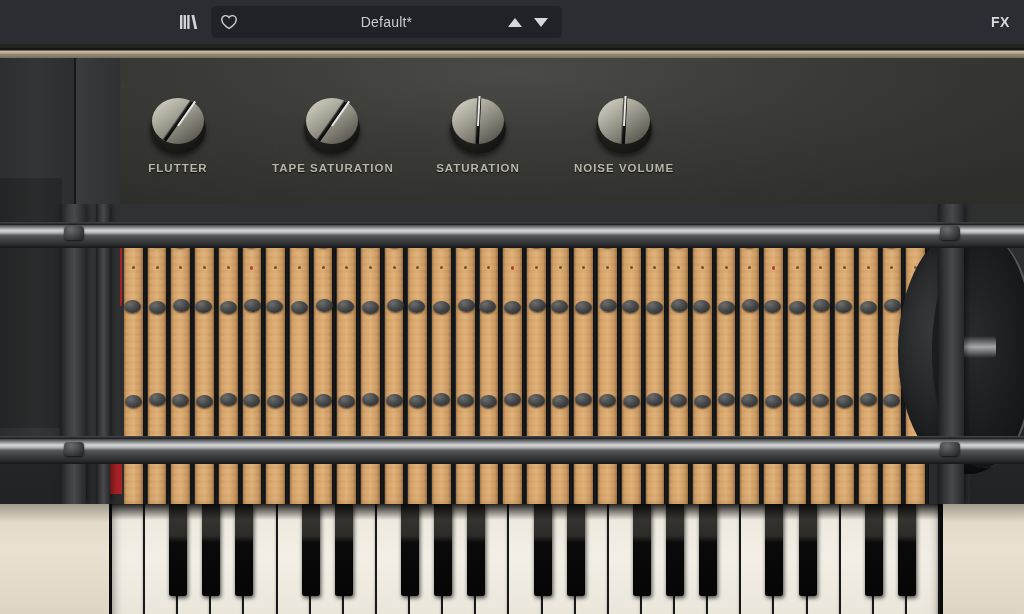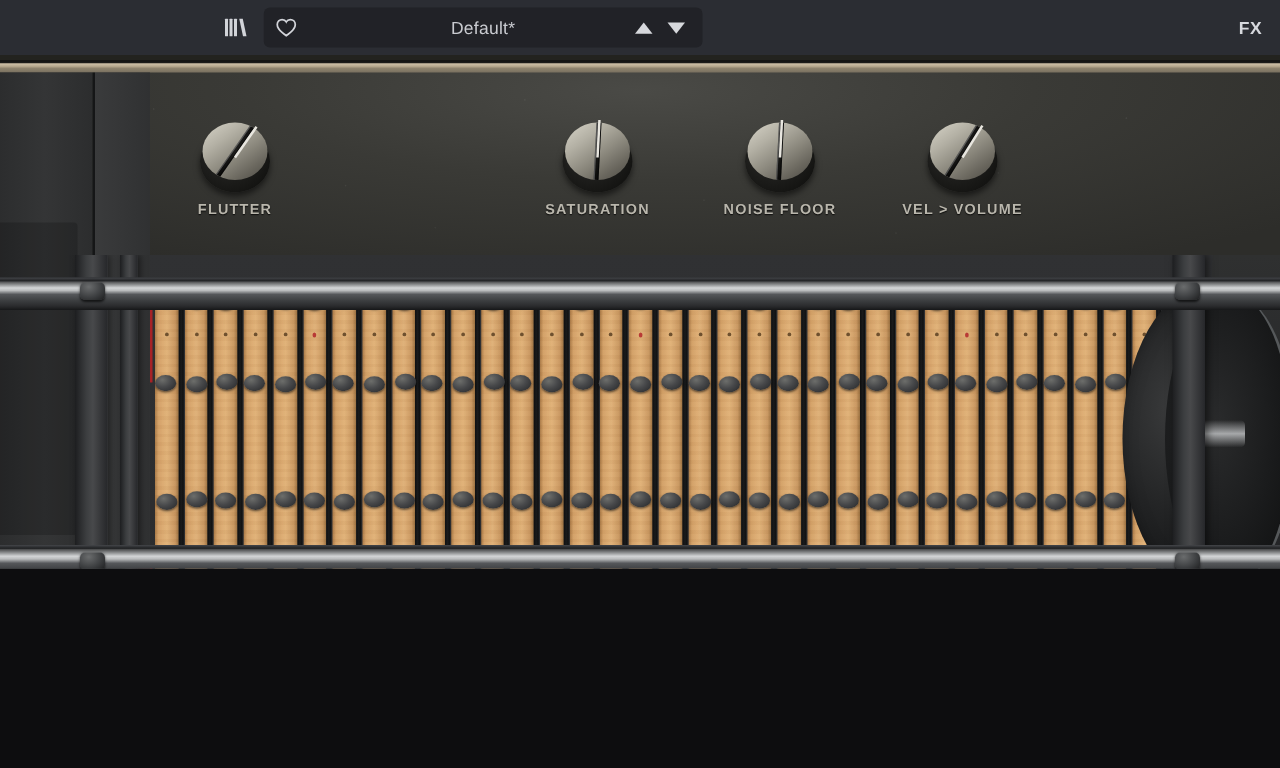--- a/index.html
+++ b/index.html
@@ -2,21 +2,21 @@
 <html><head>
 <meta charset="utf-8">
 <style>
   * { box-sizing: border-box; margin: 0; padding: 0; }
   html, body {
     width: 1024px; height: 614px;
     background: #0d0d0f;
     font-family: "Liberation Sans", sans-serif;
     overflow: hidden;
   }
-  .app { position: relative; width: 1024px; height: 455px; overflow: hidden; }
+  .app { position: relative; width: 1024px; height: 614px; overflow: hidden; }
 
   
   .topbar {
     position: absolute; left: 0; top: 0; width: 1024px; height: 44px;
     background: #2b2d33;
     display: flex; align-items: center;
   }
   .topbar-inner { position: relative; width: 100%; height: 100%; }
 
   .lib-icon {
@@ -327,59 +327,59 @@
 
   <div class="body-wrap">
 
     <div class="trim-strip"></div>
 
     <div class="control-panel">
       <div class="panel-speckle"></div>
     </div>
 
     <div class="knobs" id="knob-row">
-        <div class="knob-unit" style="left: 128px;">
+        <div class="knob-unit" style="left: 118px;">
           <div class="knob">
             <div class="knob-base"></div>
             <div class="knob-cap">
               <div class="knob-slot" style="transform:rotate(35deg)"></div>
             </div>
             <div class="knob-pointer" style="transform:rotate(35deg)"></div>
           </div>
           <div class="knob-label">FLUTTER</div>
+        </div>
+        <div class="knob-unit" style="left: 272px;">
+          <div class="knob">
+            <div class="knob-base"></div>
+            <div class="knob-cap">
+              <div class="knob-slot" style="transform:rotate(35deg)"></div>
+            </div>
+            <div class="knob-pointer" style="transform:rotate(35deg)"></div>
+          </div>
+          <div class="knob-label">TAPE SATURATION</div>
         </div>
         <div class="knob-unit" style="left: 418px;">
           <div class="knob">
             <div class="knob-base"></div>
             <div class="knob-cap">
               <div class="knob-slot" style="transform:rotate(3deg)"></div>
             </div>
             <div class="knob-pointer" style="transform:rotate(3deg)"></div>
           </div>
           <div class="knob-label">SATURATION</div>
         </div>
         <div class="knob-unit" style="left: 564px;">
           <div class="knob">
             <div class="knob-base"></div>
             <div class="knob-cap">
               <div class="knob-slot" style="transform:rotate(3deg)"></div>
             </div>
             <div class="knob-pointer" style="transform:rotate(3deg)"></div>
           </div>
-          <div class="knob-label">NOISE FLOOR</div>
-        </div>
-        <div class="knob-unit" style="left: 710px;">
-          <div class="knob">
-            <div class="knob-base"></div>
-            <div class="knob-cap">
-              <div class="knob-slot" style="transform:rotate(32deg)"></div>
-            </div>
-            <div class="knob-pointer" style="transform:rotate(32deg)"></div>
-          </div>
-          <div class="knob-label">VEL &gt; VOLUME</div>
+          <div class="knob-label">NOISE VOLUME</div>
         </div>
       </div>
 
     <div class="frame">
       <div class="frame-inner-dark"></div>
 
       <div class="red-strip" style="left:100px; top:44px; width:22px; height:58px;"></div>
       <div class="red-strip" style="left:100px; top:244px; width:22px; height:46px;"></div>
 
       <div class="woods" id="wood-strip">

